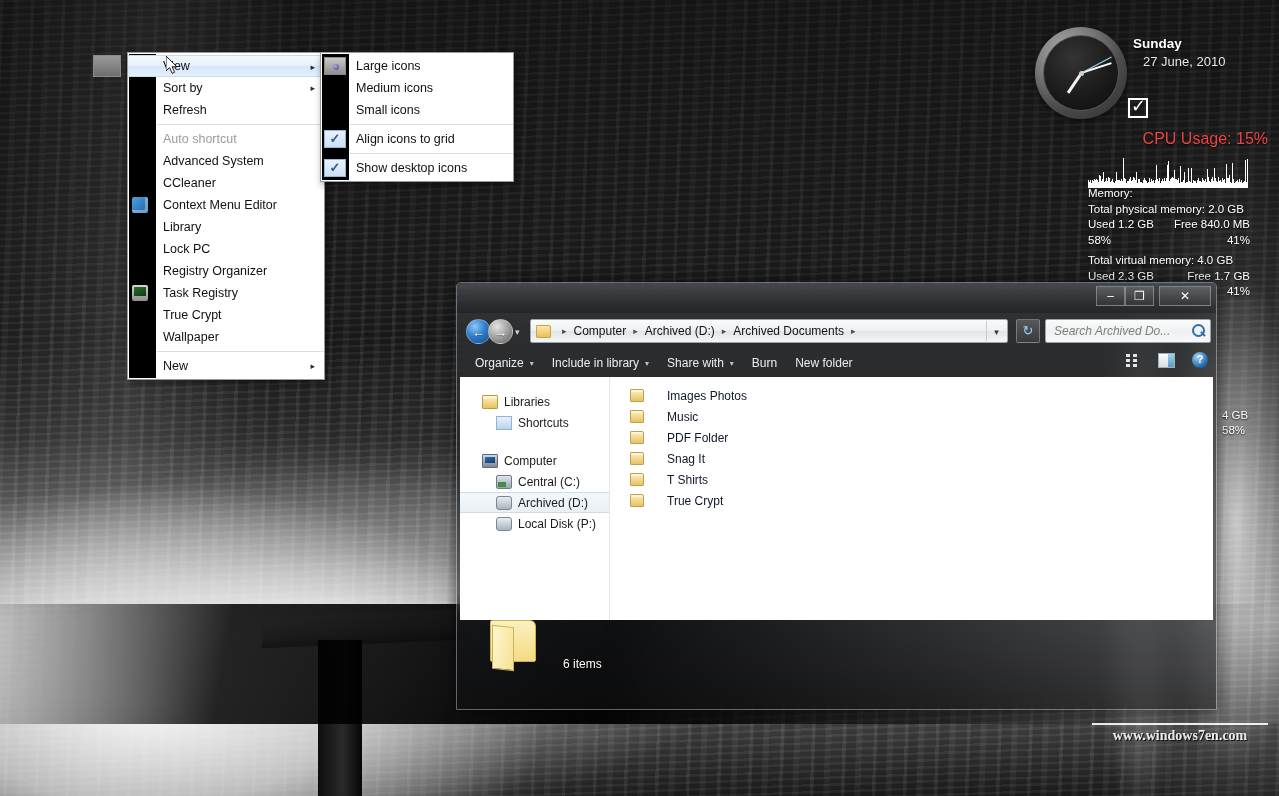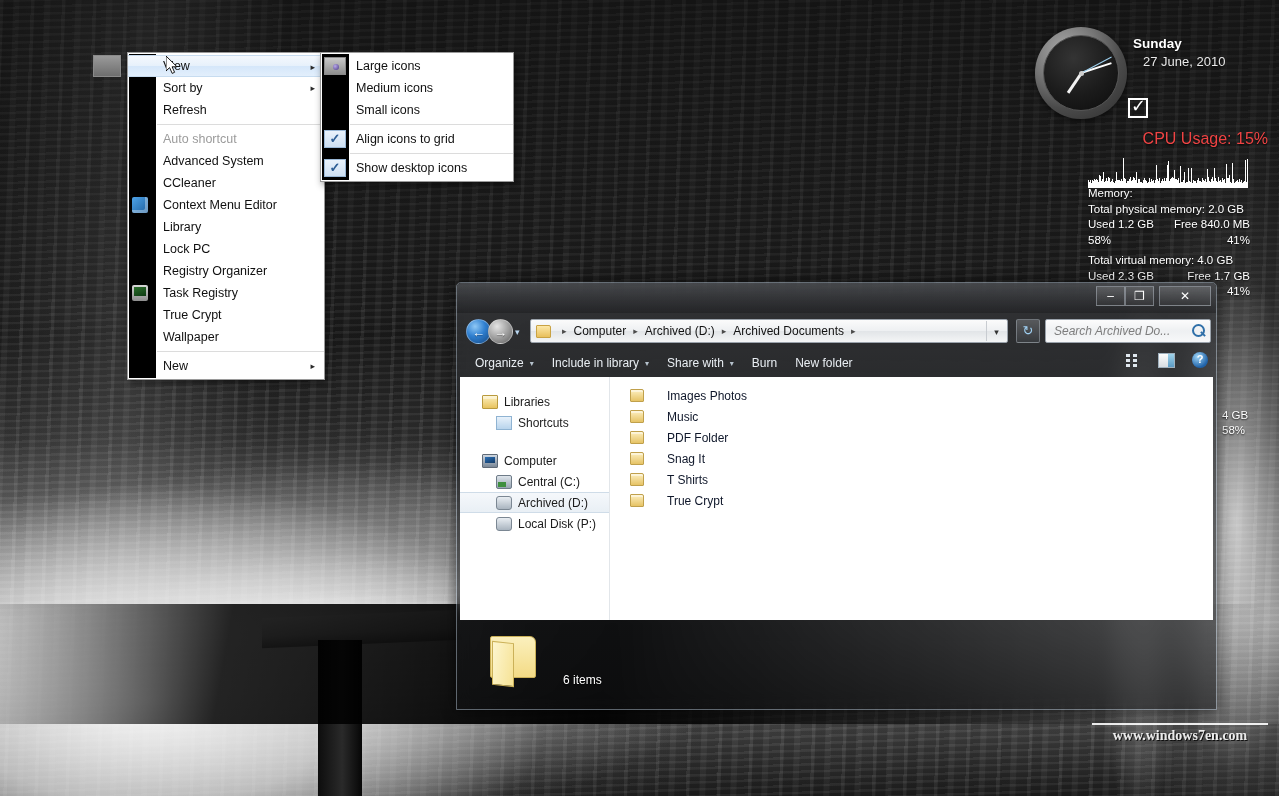--- a/index.html
+++ b/index.html
@@ -266,21 +266,21 @@
   .file-row{ height:21px; display:flex; align-items:flex-start; padding-left:20px; font-size:12px; color:#0f172a;gap:16px; }
   .f-ic{
     width:14px; height:13px; margin-right:7px; flex:0 0 auto;
     background:linear-gradient(180deg,#fdefc0,#e6c365);
     border:1px solid #c0a04b; border-radius:1px 2px 1px 1px;
     box-shadow:inset 0 2px 0 rgba(255,255,255,0.45);
   }
 
   
   #ex-status{
-    position:absolute; left:3px; top:337px; right:3px; height:88px;
+    position:absolute; left:3px; top:321px; right:3px; height:88px;
   }
   #status-folder{
     position:absolute; left:30px; top:12px; width:50px; height:50px;
   }
   #status-folder .back{
     position:absolute; left:0; top:4px; width:46px; height:42px;
     background:linear-gradient(180deg,#fbf0bd,#f3db86);
     border:1px solid #cbb158; border-radius:2px 6px 2px 2px;
   }
   #status-folder .front{

